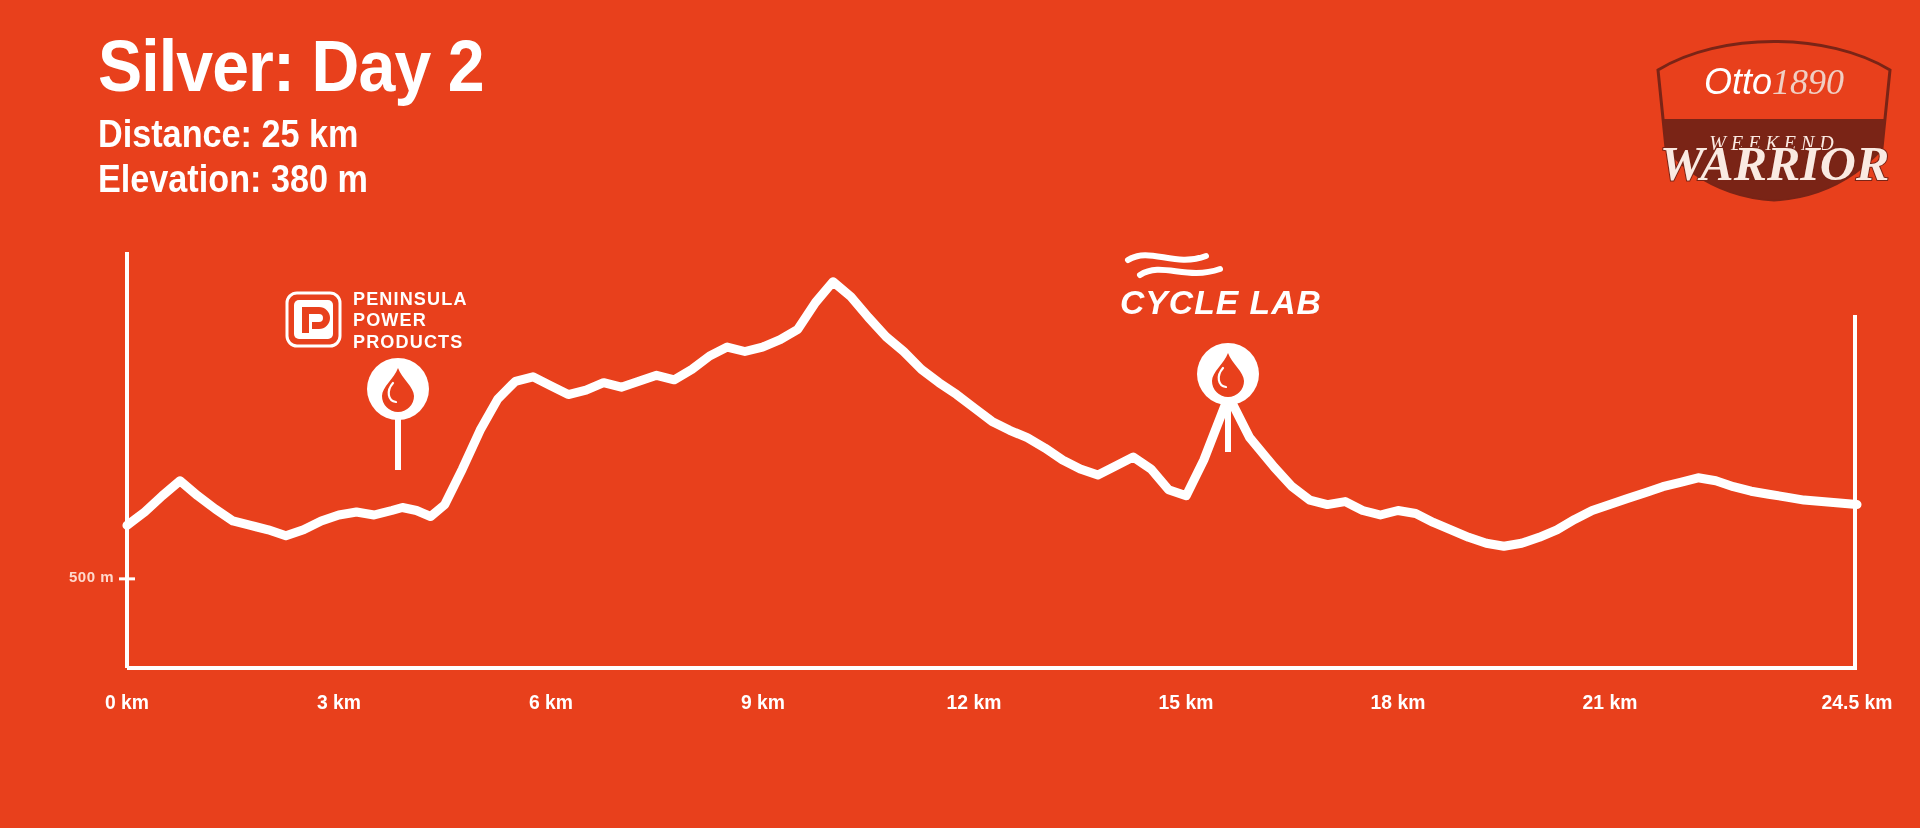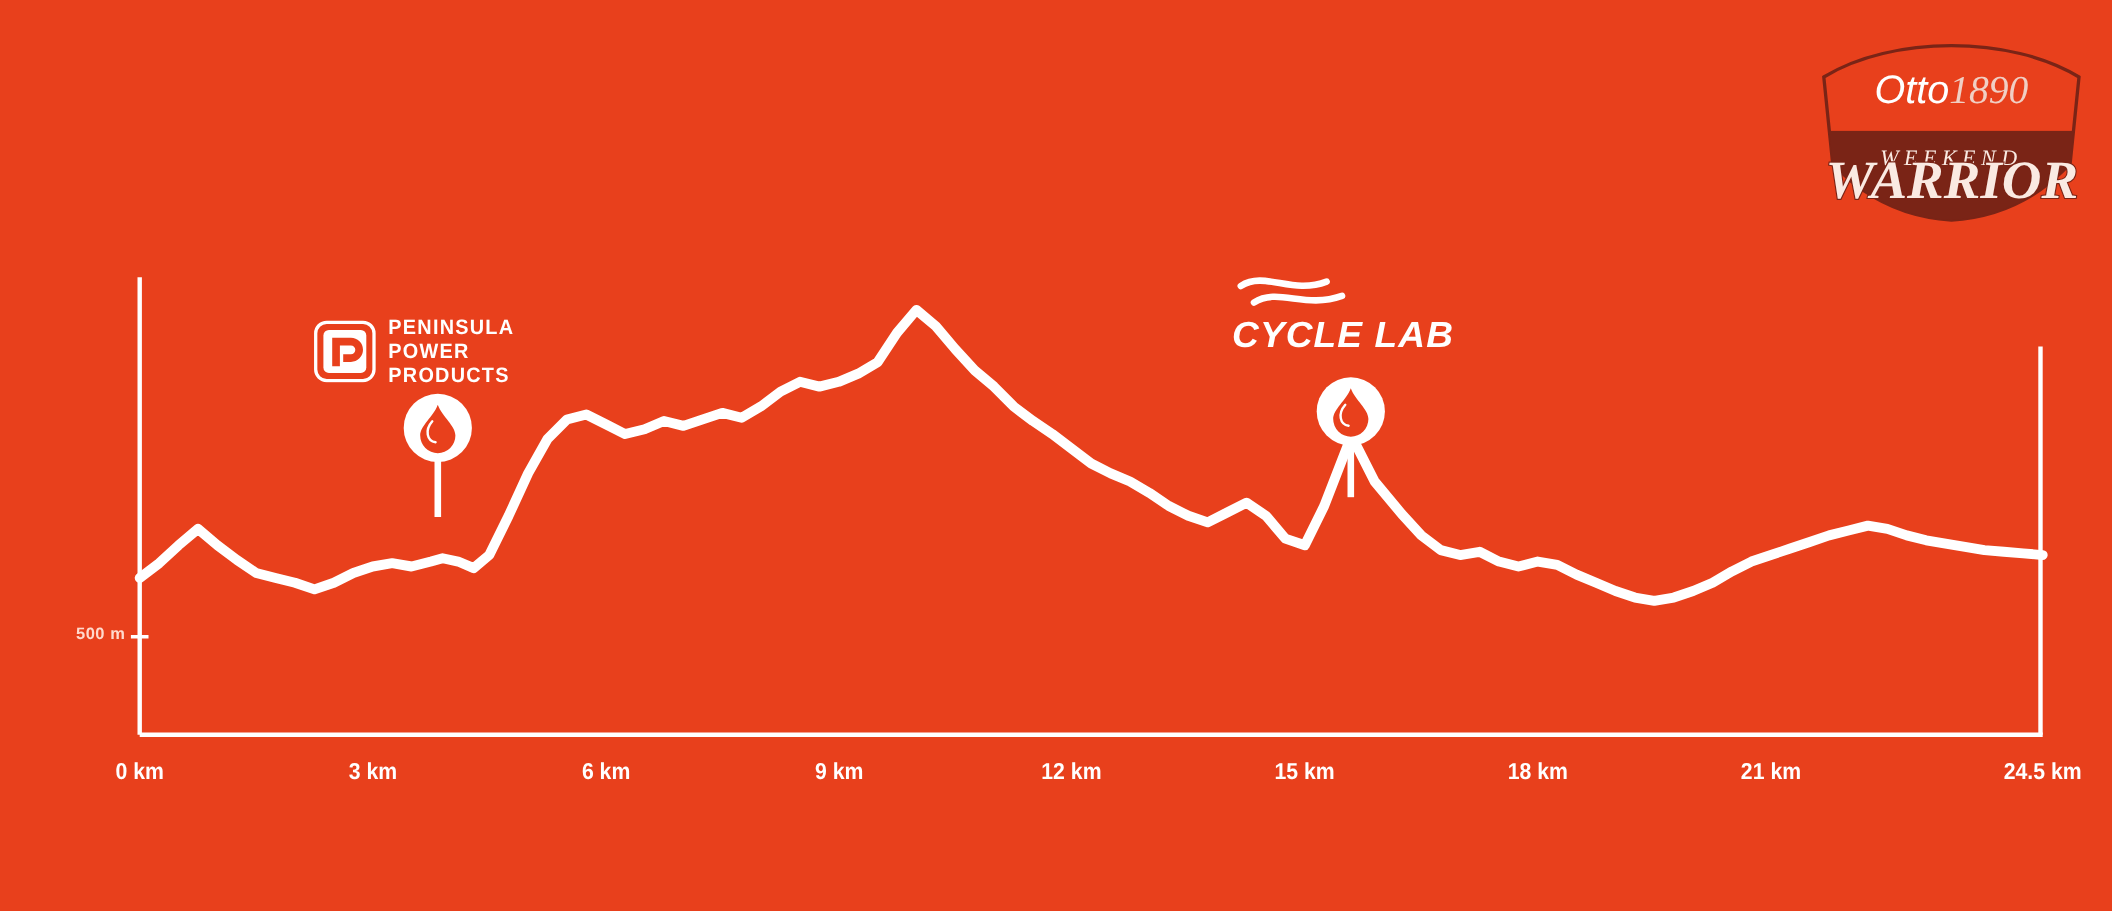--- a/index.html
+++ b/index.html
@@ -57,20 +57,25 @@
     font-size:33px;font-weight:bold;font-style:italic;color:#fff;
     letter-spacing:1px;line-height:1;
     transform:scaleX(1.02);
   }
 </style>
 </head>
 <body>
 
 <div id="stage">
 
+  <div class="header">
+    <div class="route-title">Silver: Day 2</div>
+    <div class="stat">Distance: 25 km</div>
+    <div class="stat">Elevation: 380 m</div>
+  </div>
 
   <div class="badge">
     <svg width="248" height="180" viewBox="0 0 248 180">
       <defs>
         <clipPath id="shieldClip">
           <path d="M8 48 C 70 10, 178 10, 240 48 L 232 126 C 232 126, 196 174, 124 178 C 52 174, 16 126, 16 126 Z"></path>
         </clipPath>
       </defs>
 
       <path d="M8 48 C 70 10, 178 10, 240 48 L 232 126 C 232 126, 196 174, 124 178 C 52 174, 16 126, 16 126 Z" fill="#e8401c" stroke="#7a2416" stroke-width="3"></path>

